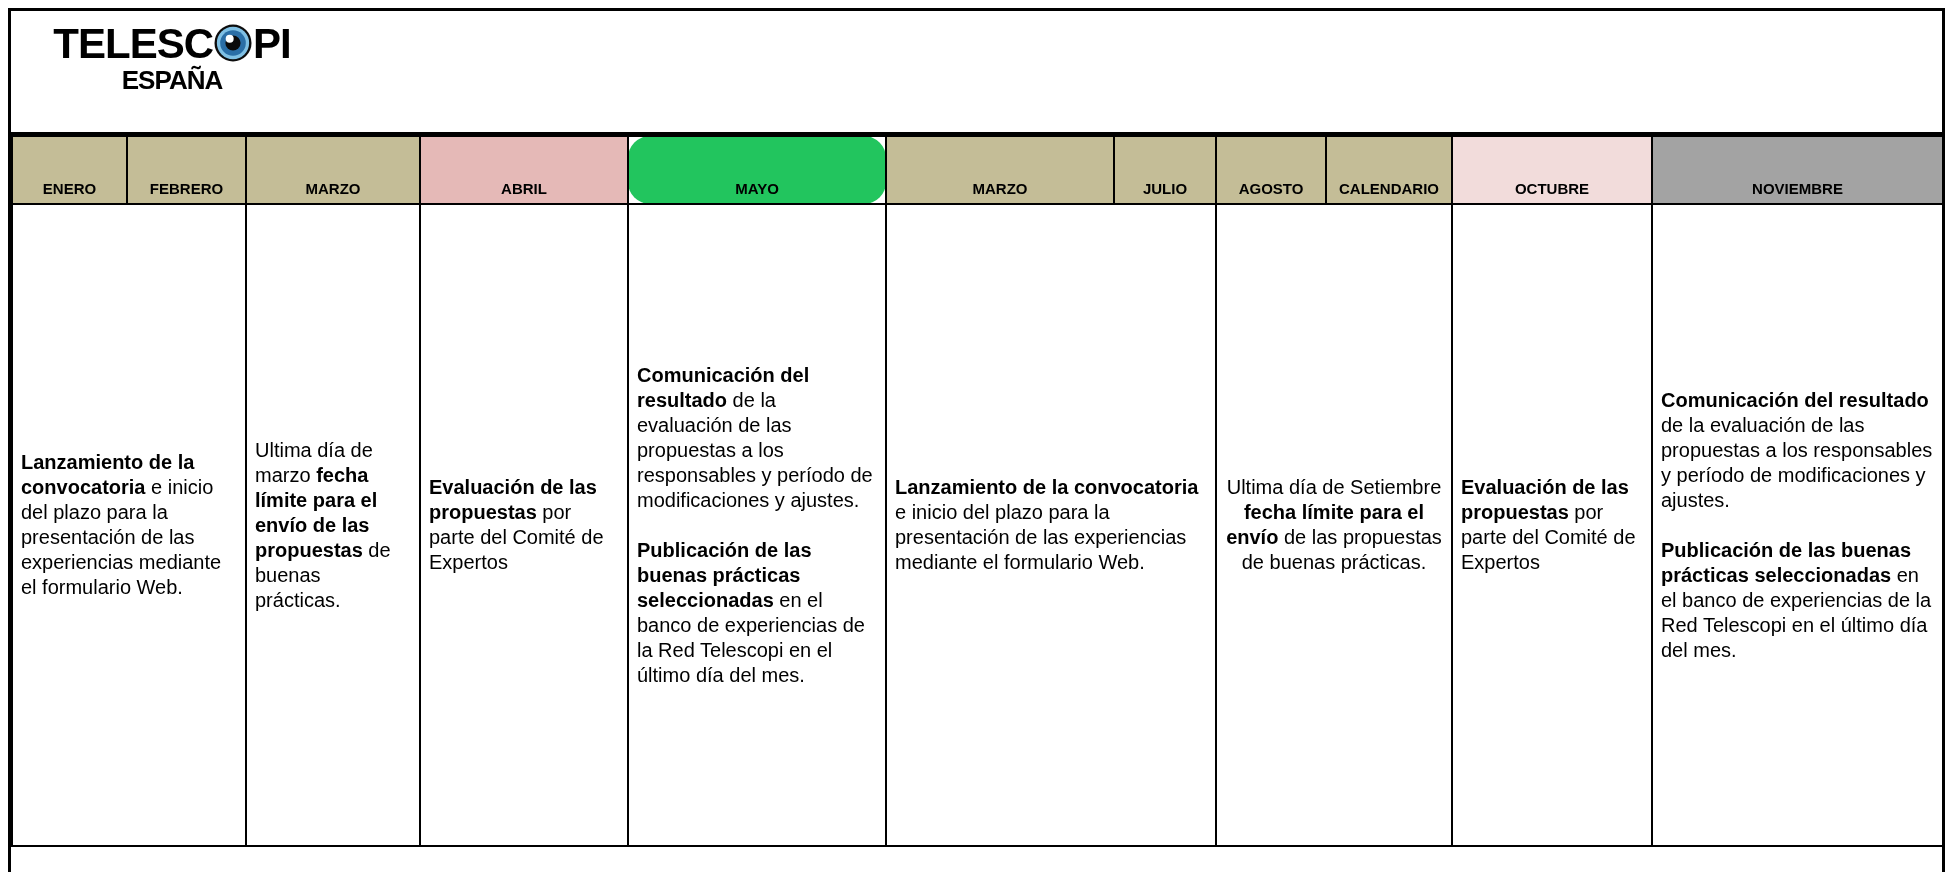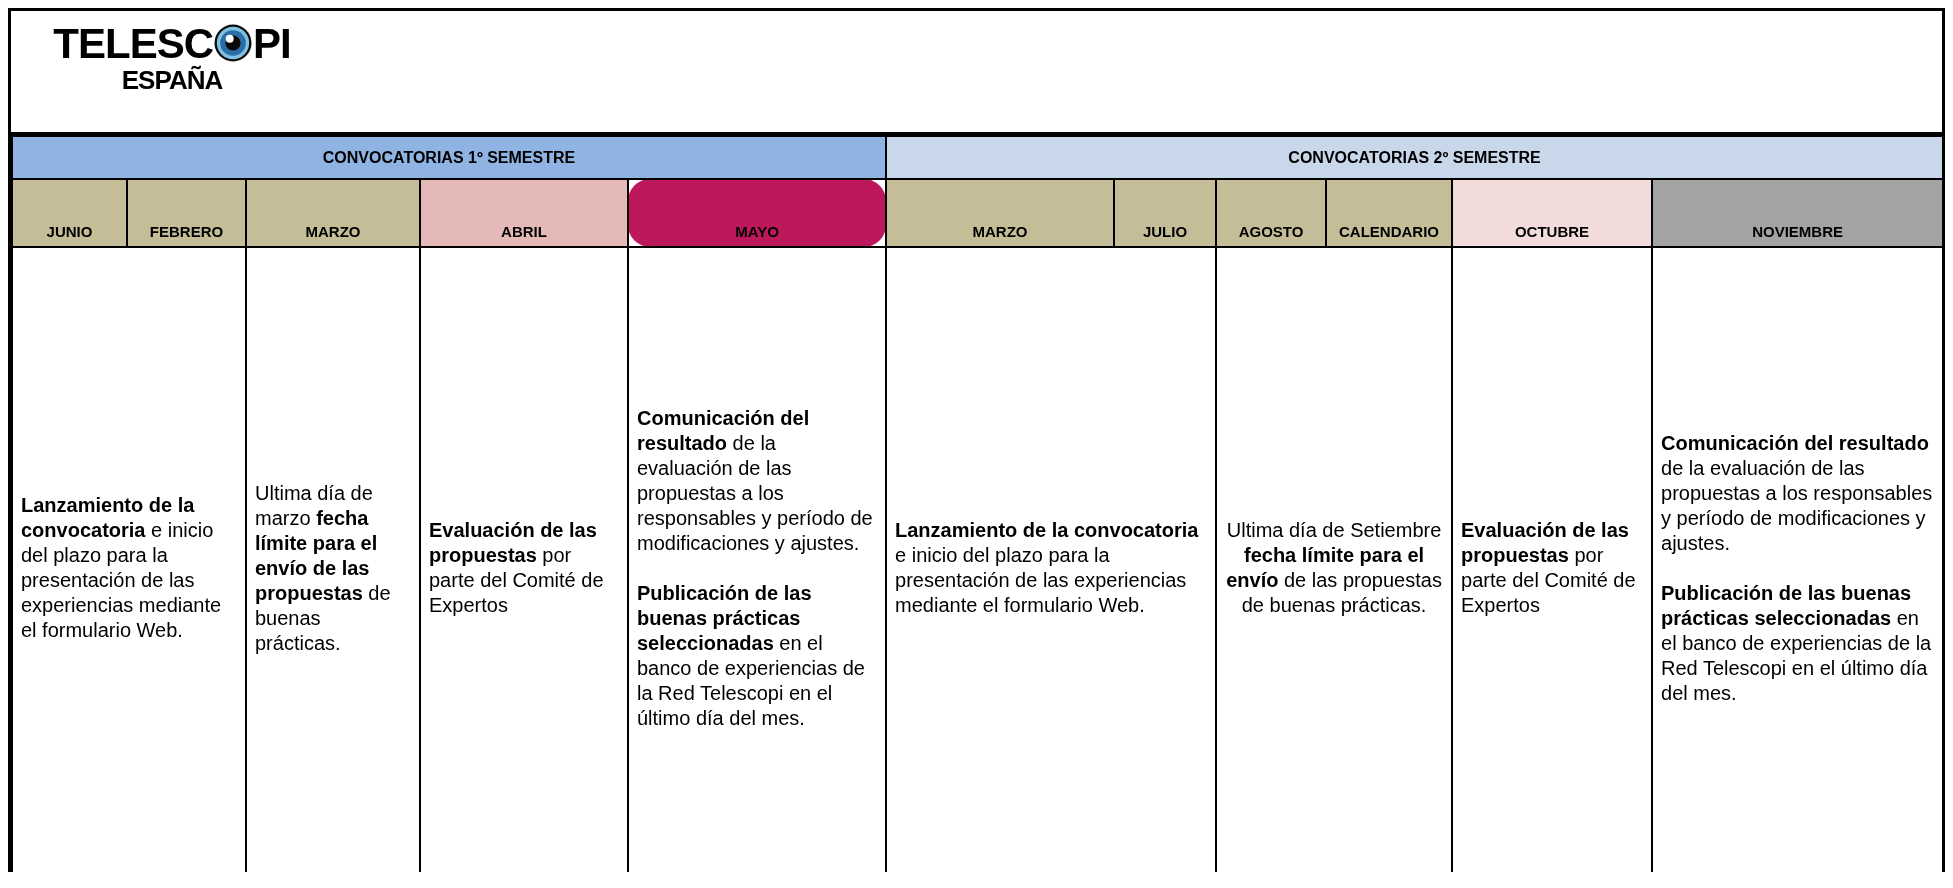--- a/index.html
+++ b/index.html
@@ -55,31 +55,27 @@
           <col style="width:258px">
           <col style="width:228px">
         <col style="width:102px">
           <col style="width:110px">
           <col style="width:126px">
         <col style="width:200px">
           <col style="width:291px">
       </colgroup>
 
       <tbody>
-          <tr class="sem-row">
-        <th colspan="5" style="background: rgb(143, 179, 226);">CONVOCATORIAS 1º SEMESTRE</th>
-        <th colspan="6" style="background: rgb(200, 215, 233);">CONVOCATORIAS 2º SEMESTRE</th>
-      </tr>
 
       <tr class="month-row">
-        <th style="background: rgb(196, 189, 151);">JUNIO</th>
+        <th style="background: rgb(196, 189, 151);">ENERO</th>
         <th style="background: rgb(196, 189, 151);">FEBRERO</th>
         <th style="background: rgb(196, 189, 151);">MARZO</th>
         <th style="background: rgb(229, 185, 183);">ABRIL</th>
-        <th style="background: #be185d; border-radius: 22px;">MAYO</th>
+        <th style="background: #22c55e; border-radius: 22px;">MAYO</th>
         <th style="background: rgb(196, 189, 151);">MARZO</th>
         <th style="background: rgb(196, 189, 151);">JULIO</th>
         <th style="background: rgb(196, 189, 151);">AGOSTO</th>
         <th style="background: rgb(196, 189, 151);">CALENDARIO</th>
         <th style="background: rgb(242, 220, 219);">OCTUBRE</th>
         <th style="background: #a3a3a3;">NOVIEMBRE</th>
       </tr>
 
       <tr class="content-row">
         <td colspan="2">

